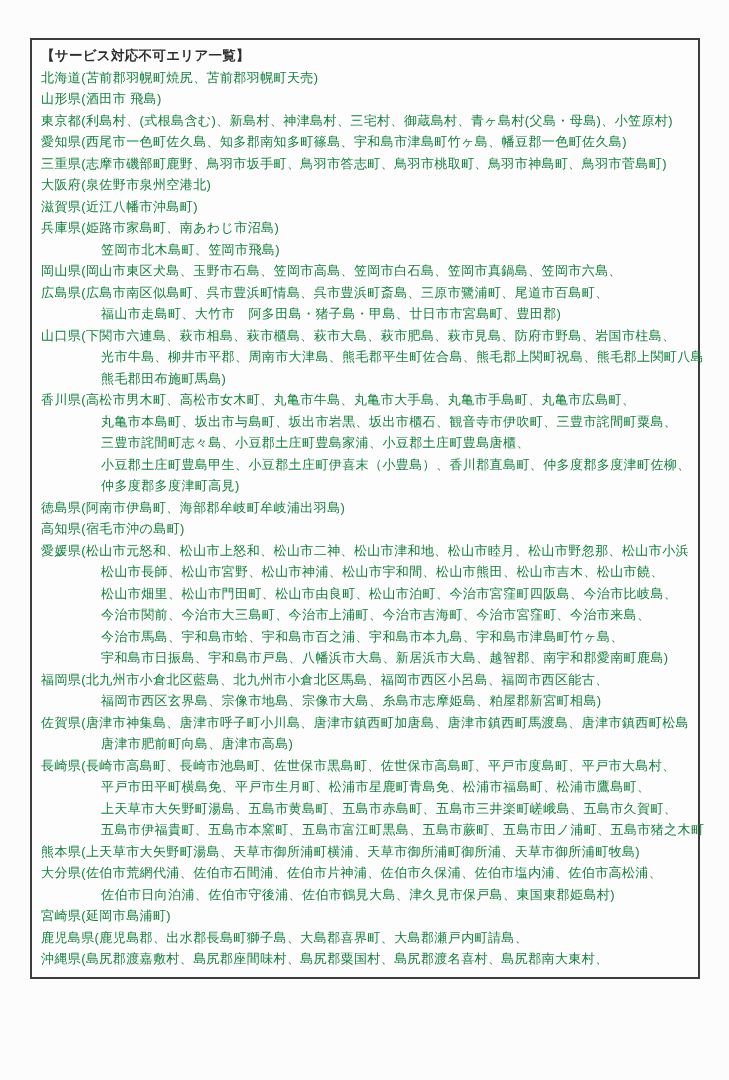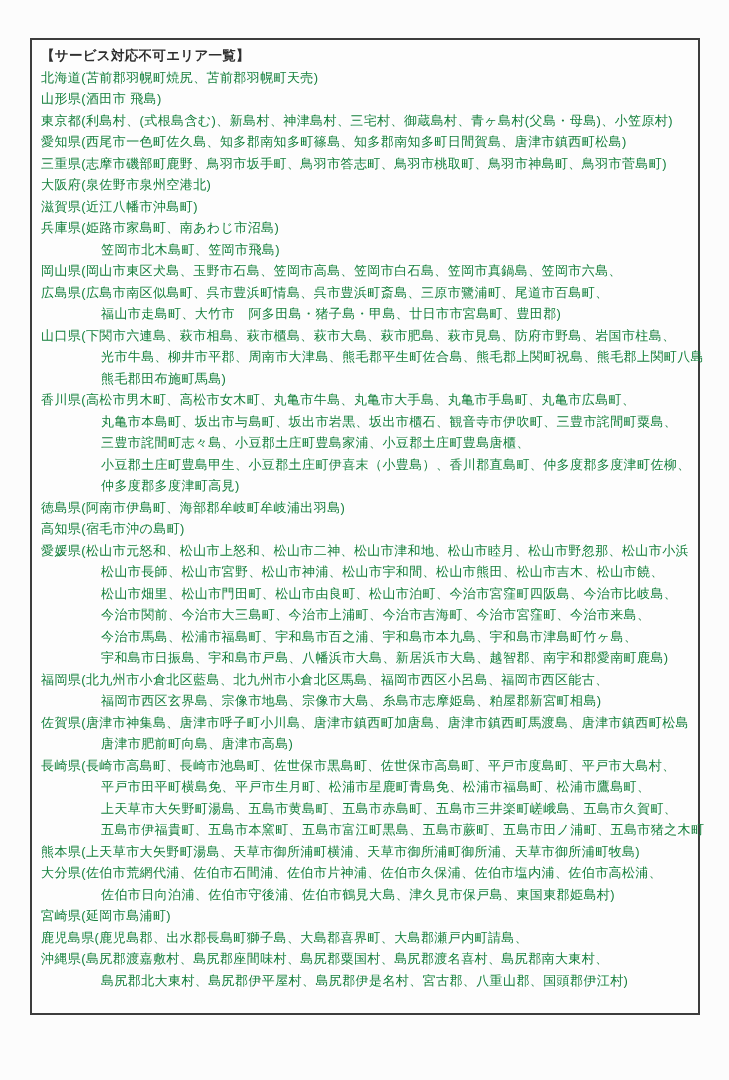--- a/index.html
+++ b/index.html
@@ -18,21 +18,21 @@
     background: #fcfcfc;
   }
   .area-box {
     position: absolute;
     left: 30px;
     top: 38px;
     width: 670px;
     box-sizing: border-box;
     border: 2px solid #3d3d3d;
     background: #fdfdfd;
-    padding: 5px 6px 22px 9px;
+    padding: 5px 6px 7px 9px;
   }
   .doc-title {
     font-size: 13.5px;
     line-height: 21.5px;
     color: #2f2f2f;
     font-weight: bold;
     letter-spacing: 0.3px;
     white-space: nowrap;
   }
   .line {
@@ -49,21 +49,21 @@
 </head>
 <body>
 
 <div class="page">
   <div class="area-box" style="border-color: rgb(61, 61, 61);">
     <div class="doc-title">【サービス対応不可エリア一覧】</div>
     <div>
         <div class="line">北海道(苫前郡羽幌町焼尻、苫前郡羽幌町天売)</div>
         <div class="line">山形県(酒田市 飛島)</div>
         <div class="line">東京都(利島村、(式根島含む)、新島村、神津島村、三宅村、御蔵島村、青ヶ島村(父島・母島)、小笠原村)</div>
-        <div class="line">愛知県(西尾市一色町佐久島、知多郡南知多町篠島、知多郡南知多町日間賀島、唐津市鎮西町松島)</div>
+        <div class="line">愛知県(西尾市一色町佐久島、知多郡南知多町篠島、宇和島市津島町竹ヶ島、幡豆郡一色町佐久島)</div>
         <div class="line">三重県(志摩市磯部町鹿野、鳥羽市坂手町、鳥羽市答志町、鳥羽市桃取町、鳥羽市神島町、鳥羽市菅島町)</div>
         <div class="line">大阪府(泉佐野市泉州空港北)</div>
         <div class="line">滋賀県(近江八幡市沖島町)</div>
         <div class="line">兵庫県(姫路市家島町、南あわじ市沼島)</div>
         <div class="line indent">笠岡市北木島町、笠岡市飛島)</div>
         <div class="line">岡山県(岡山市東区犬島、玉野市石島、笠岡市高島、笠岡市白石島、笠岡市真鍋島、笠岡市六島、</div>
         <div class="line">広島県(広島市南区似島町、呉市豊浜町情島、呉市豊浜町斎島、三原市鷺浦町、尾道市百島町、</div>
         <div class="line indent">福山市走島町、大竹市　阿多田島・猪子島・甲島、廿日市市宮島町、豊田郡)</div>
         <div class="line">山口県(下関市六連島、萩市相島、萩市櫃島、萩市大島、萩市肥島、萩市見島、防府市野島、岩国市柱島、</div>
         <div class="line indent">光市牛島、柳井市平郡、周南市大津島、熊毛郡平生町佐合島、熊毛郡上関町祝島、熊毛郡上関町八島</div>
@@ -72,32 +72,31 @@
         <div class="line indent">丸亀市本島町、坂出市与島町、坂出市岩黒、坂出市櫃石、観音寺市伊吹町、三豊市詫間町粟島、</div>
         <div class="line indent">三豊市詫間町志々島、小豆郡土庄町豊島家浦、小豆郡土庄町豊島唐櫃、</div>
         <div class="line indent">小豆郡土庄町豊島甲生、小豆郡土庄町伊喜末（小豊島）、香川郡直島町、仲多度郡多度津町佐柳、</div>
         <div class="line indent">仲多度郡多度津町高見)</div>
         <div class="line">徳島県(阿南市伊島町、海部郡牟岐町牟岐浦出羽島)</div>
         <div class="line">高知県(宿毛市沖の島町)</div>
         <div class="line">愛媛県(松山市元怒和、松山市上怒和、松山市二神、松山市津和地、松山市睦月、松山市野忽那、松山市小浜</div>
         <div class="line indent">松山市長師、松山市宮野、松山市神浦、松山市宇和間、松山市熊田、松山市吉木、松山市饒、</div>
         <div class="line indent">松山市畑里、松山市門田町、松山市由良町、松山市泊町、今治市宮窪町四阪島、今治市比岐島、</div>
         <div class="line indent">今治市関前、今治市大三島町、今治市上浦町、今治市吉海町、今治市宮窪町、今治市来島、</div>
-        <div class="line indent">今治市馬島、松浦市福島町、宇和島市百之浦、宇和島市本九島、宇和島市津島町竹ヶ島、</div>
+        <div class="line indent">今治市馬島、宇和島市蛤、宇和島市百之浦、宇和島市本九島、宇和島市津島町竹ヶ島、</div>
         <div class="line indent">宇和島市日振島、宇和島市戸島、八幡浜市大島、新居浜市大島、越智郡、南宇和郡愛南町鹿島)</div>
         <div class="line">福岡県(北九州市小倉北区藍島、北九州市小倉北区馬島、福岡市西区小呂島、福岡市西区能古、</div>
         <div class="line indent">福岡市西区玄界島、宗像市地島、宗像市大島、糸島市志摩姫島、粕屋郡新宮町相島)</div>
         <div class="line">佐賀県(唐津市神集島、唐津市呼子町小川島、唐津市鎮西町加唐島、唐津市鎮西町馬渡島、唐津市鎮西町松島</div>
         <div class="line indent">唐津市肥前町向島、唐津市高島)</div>
         <div class="line">長崎県(長崎市高島町、長崎市池島町、佐世保市黒島町、佐世保市高島町、平戸市度島町、平戸市大島村、</div>
         <div class="line indent">平戸市田平町横島免、平戸市生月町、松浦市星鹿町青島免、松浦市福島町、松浦市鷹島町、</div>
         <div class="line indent">上天草市大矢野町湯島、五島市黄島町、五島市赤島町、五島市三井楽町嵯峨島、五島市久賀町、</div>
         <div class="line indent">五島市伊福貴町、五島市本窯町、五島市富江町黒島、五島市蕨町、五島市田ノ浦町、五島市猪之木町</div>
         <div class="line">熊本県(上天草市大矢野町湯島、天草市御所浦町横浦、天草市御所浦町御所浦、天草市御所浦町牧島)</div>
         <div class="line">大分県(佐伯市荒網代浦、佐伯市石間浦、佐伯市片神浦、佐伯市久保浦、佐伯市塩内浦、佐伯市高松浦、</div>
         <div class="line indent">佐伯市日向泊浦、佐伯市守後浦、佐伯市鶴見大島、津久見市保戸島、東国東郡姫島村)</div>
         <div class="line">宮崎県(延岡市島浦町)</div>
         <div class="line">鹿児島県(鹿児島郡、出水郡長島町獅子島、大島郡喜界町、大島郡瀬戸内町請島、</div>
         <div class="line">沖縄県(島尻郡渡嘉敷村、島尻郡座間味村、島尻郡粟国村、島尻郡渡名喜村、島尻郡南大東村、</div>
-        <div class="line indent">島尻郡北大東村、島尻郡伊平屋村、島尻郡伊是名村、宮古郡、八重山郡、国頭郡伊江村)</div>
       </div>
   </div>
 </div>
 
 </body></html>

